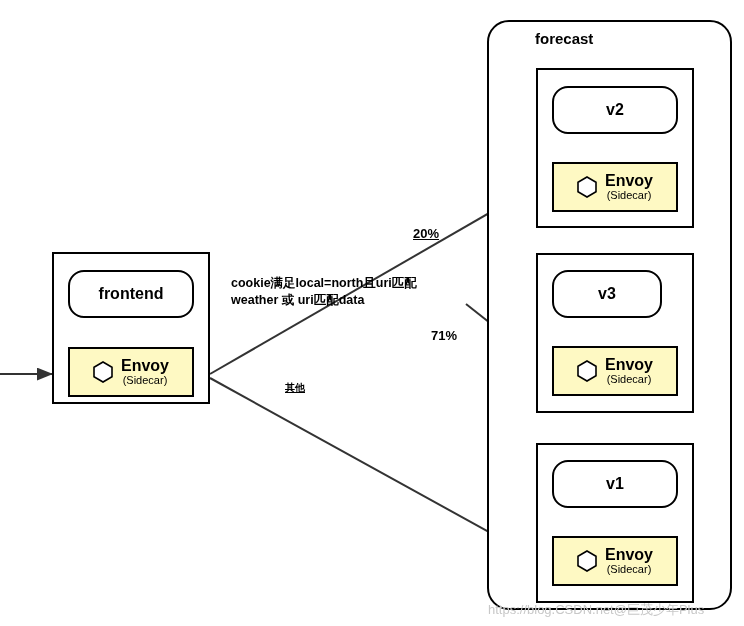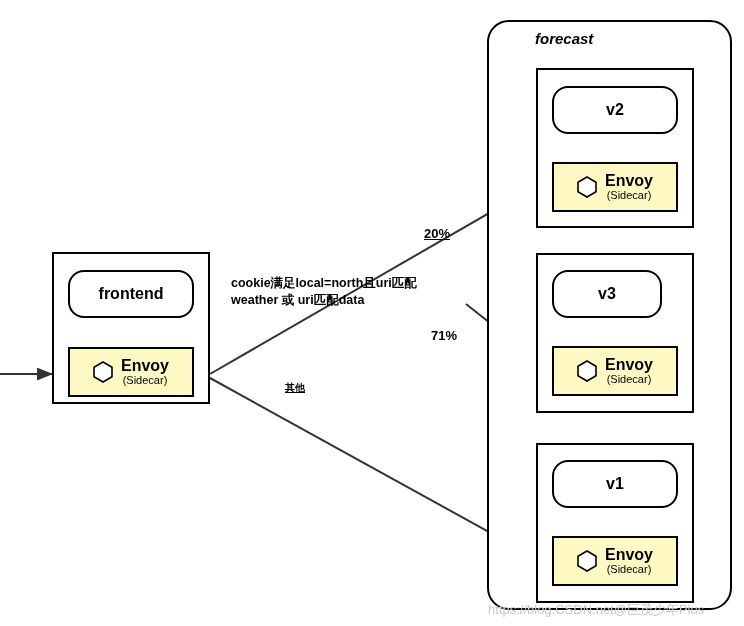--- a/index.html
+++ b/index.html
@@ -144,21 +144,21 @@
       <polygon points="10,1 19,6.2 19,15.8 10,21 1,15.8 1,6.2" fill="#fff" stroke="#000" stroke-width="1.6"></polygon>
     </svg>
     <span class="envoy-inner">
       <span class="envoy-name">Envoy</span>
       <span class="envoy-sub">(Sidecar)</span>
     </span>
   </div>
 
   <div class="box rounded" style="left:487px; top:20px; width:245px; height:590px;"></div>
 
-  <div class="group-title" style="left:535px; top:30px;font-style:italic;">forecast</div>
+  <div class="group-title" style="left:535px; top:30px;">forecast</div>
 
   <div class="box" style="left:536px; top:68px; width:158px; height:160px;"></div>
   <div class="box svc-title" style="left:552px; top:86px; width:126px; height:48px;">
     <span>v2</span>
   </div>
   <div class="envoy-box" style="left:552px; top:162px; width:126px; height:50px;">
     <svg class="hexagon" viewBox="0 0 20 22">
       <polygon points="10,1 19,6.2 19,15.8 10,21 1,15.8 1,6.2" fill="#fff" stroke="#000" stroke-width="1.6"></polygon>
     </svg>
     <span class="envoy-inner">
@@ -193,21 +193,21 @@
       <span class="envoy-name">Envoy</span>
       <span class="envoy-sub">(Sidecar)</span>
     </span>
   </div>
 
   <div class="cond-label" style="left:231px; top:275px;">
     <div>cookie满足local=north且uri匹配</div>
     <div>weather 或 uri匹配data</div>
   </div>
 
-  <div class="edge-label" style="left:424px; top:226px;text-decoration:underline;">20%</div>
+  <div class="edge-label" style="left:413px; top:226px;text-decoration:underline;">20%</div>
 
   <div class="edge-label" style="left:431px; top:328px;">71%</div>
 
   <div class="edge-label" style="left:285px; top:381px; font-size:10px;text-decoration:underline;">其他</div>
 
   <div class="watermark" style="left:488px; top:601px;text-align:right;">https://blog.CSDN.net@巨茂少年Plus</div>
 
 </div>
 
 </body></html>

